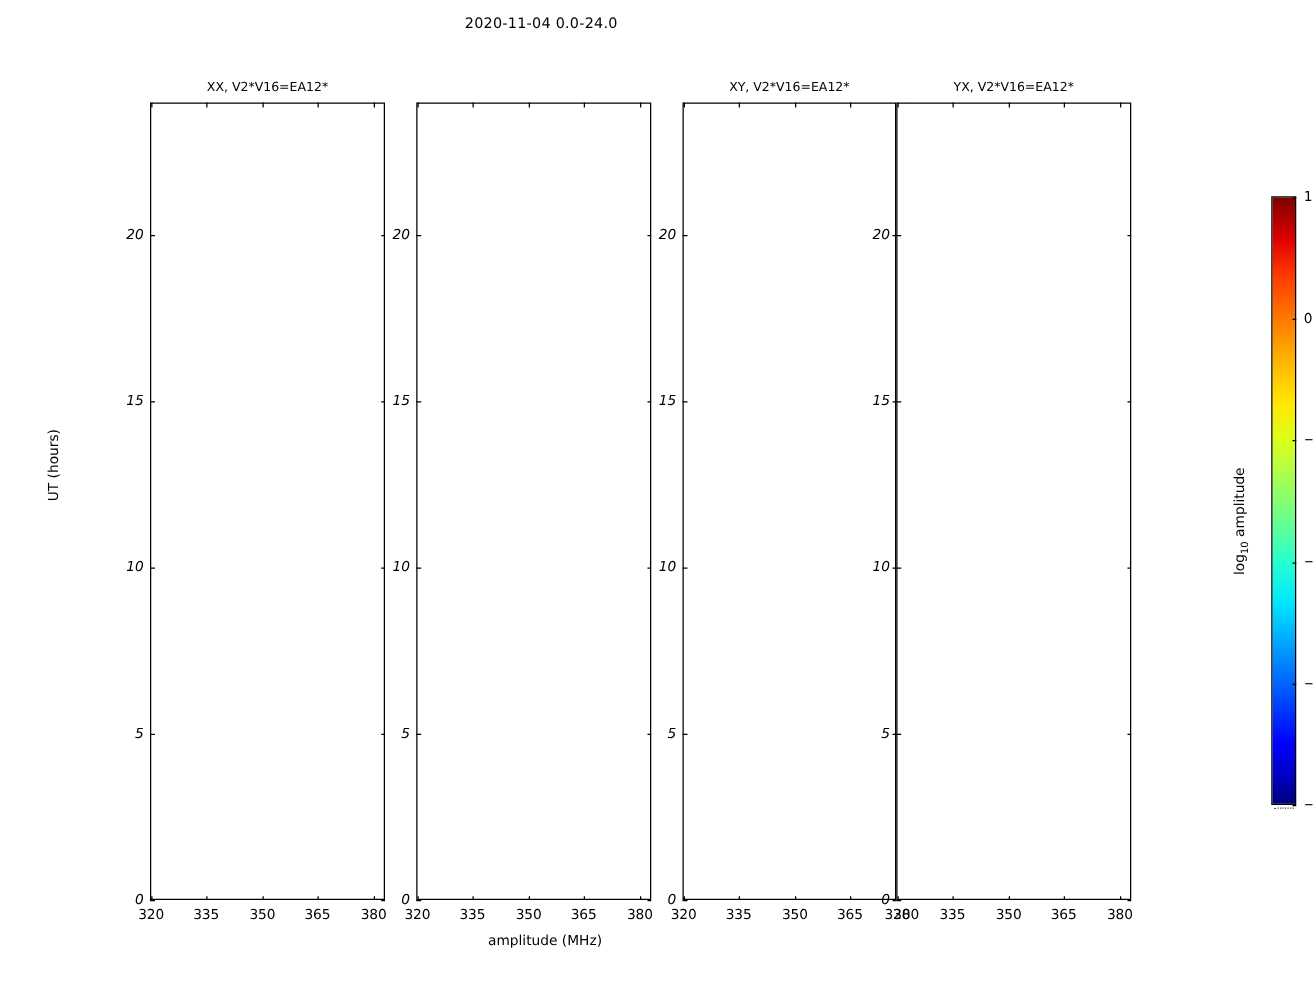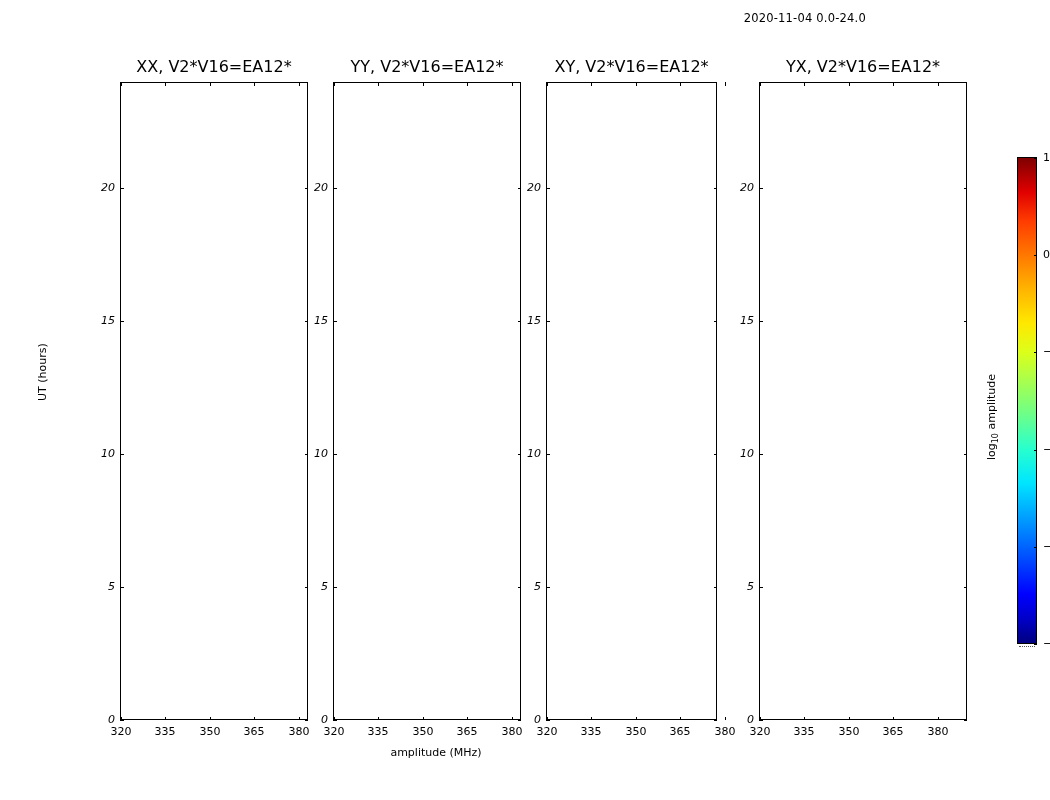--- a/index.html
+++ b/index.html
@@ -20,38 +20,38 @@
     left: 0;
     top: 0;
     width: 1050px;
     height: 800px;
   }
   .suptitle {
     position: absolute;
     top: 11px;
     left: 0;
     width: 866px;
-    text-align: right;
+    text-align: center;
     font-size: 11.5px;
     letter-spacing: 0.2px;
   }
   
   .panel {
     position: absolute;
     top: 82px;
     height: 638px;
     box-sizing: border-box;
   }
   .panel-title {
     position: absolute;
     bottom: 100%;
     left: 0;
     width: 100%;
     text-align: center;
-    font-size: 16px;
+    font-size: 10px;
     padding-bottom: 6px;
     white-space: nowrap;
   }
   .axes-frame {
     position: absolute;
     left: 0;
     top: 0;
     width: 100%;
     height: 100%;
     border: 1.1px solid #000000;
@@ -271,21 +271,20 @@
       <span class="xlabel-txt">365</span>
     </div>
     <div class="xtick" style="left:179px;">
       <span class="tick-in-bottom"></span>
       <span class="tick-in-top"></span>
       <span class="xlabel-txt">380</span>
     </div>
   </div>
 
   <div class="panel" style="left:333px; width:188px;">
-    <div class="panel-title">YY, V2*V16=EA12*</div>
     <div class="axes-frame"></div>
 
     <div class="ytick" style="top:638px;">
       <span class="tick-in-left"></span>
       <span class="tick-in-right"></span>
       <span class="ylabel-txt">0</span>
     </div>
     <div class="ytick" style="top:505px;">
       <span class="tick-in-left"></span>
       <span class="tick-in-right"></span>
@@ -384,21 +383,21 @@
       <span class="tick-in-top"></span>
       <span class="xlabel-txt">365</span>
     </div>
     <div class="xtick" style="left:179px;">
       <span class="tick-in-bottom"></span>
       <span class="tick-in-top"></span>
       <span class="xlabel-txt">380</span>
     </div>
   </div>
 
-  <div class="panel" style="left:759px; width:208px;">
+  <div class="panel" style="left:717px; width:188px;">
     <div class="panel-title">YX, V2*V16=EA12*</div>
     <div class="axes-frame"></div>
 
     <div class="ytick" style="top:638px;">
       <span class="tick-in-left"></span>
       <span class="tick-in-right"></span>
       <span class="ylabel-txt">0</span>
     </div>
     <div class="ytick" style="top:505px;">
       <span class="tick-in-left"></span>

